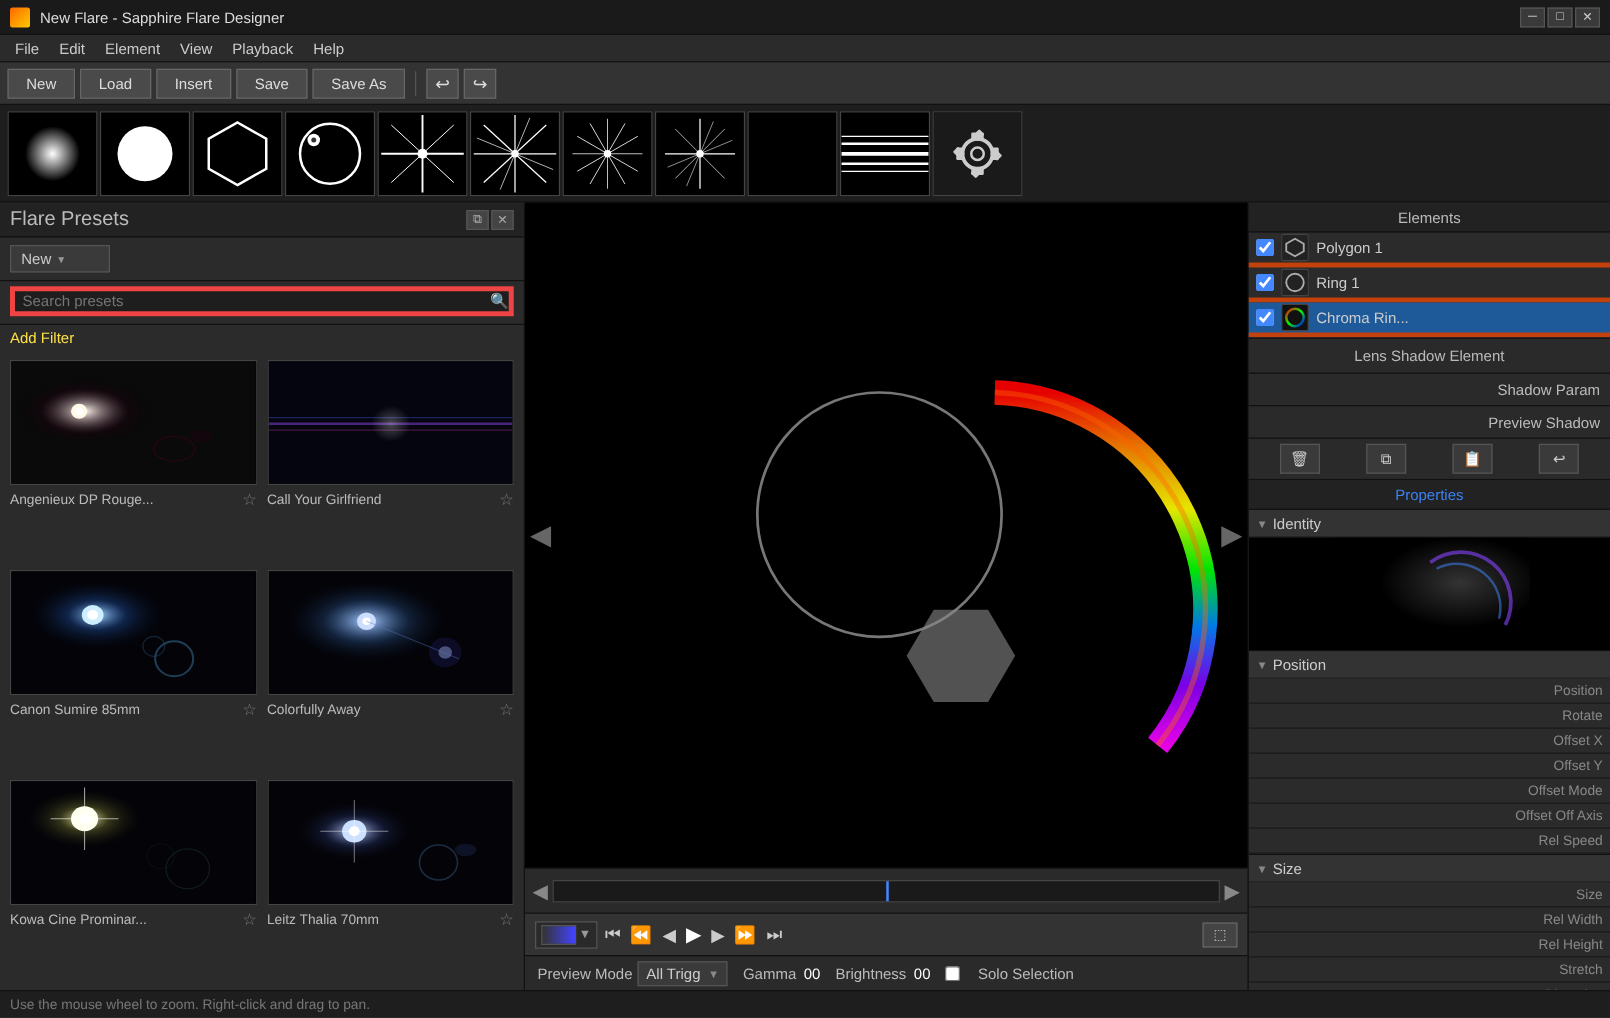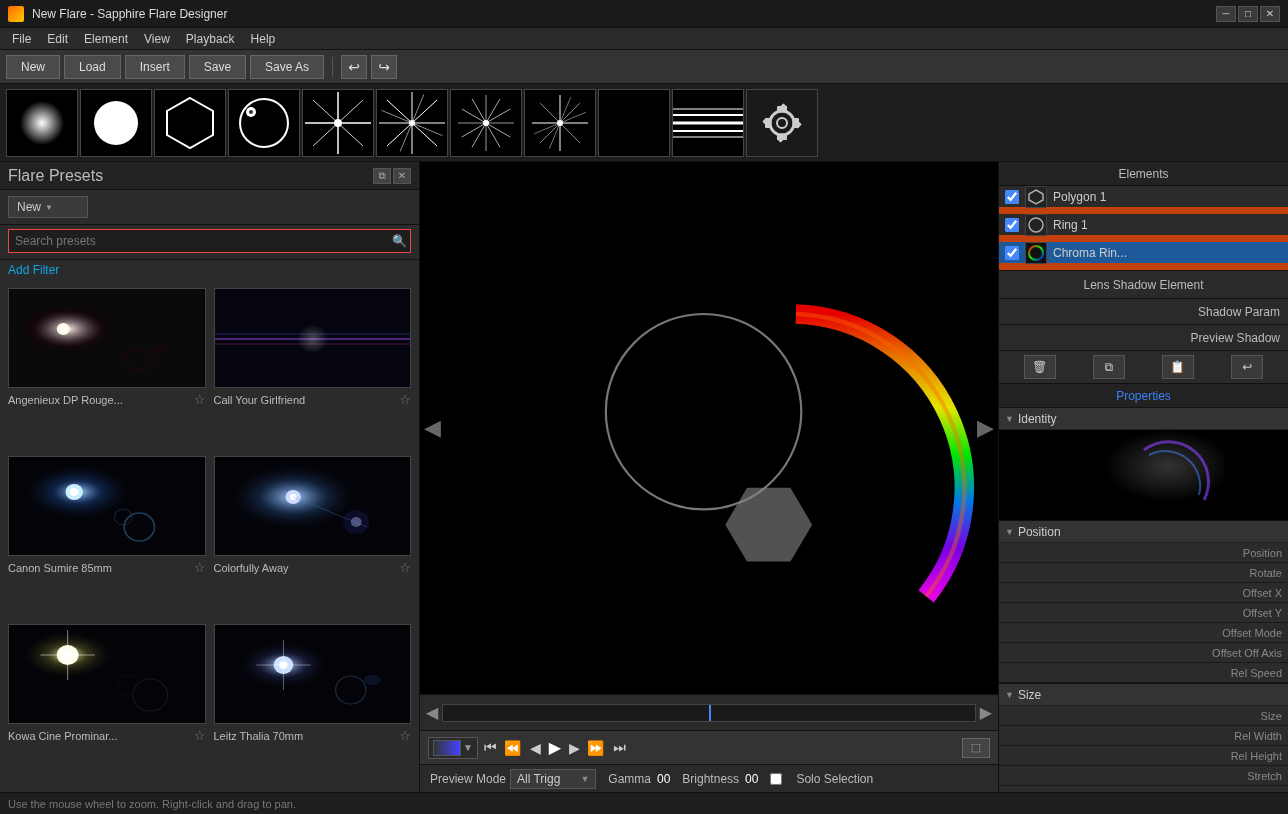--- a/index.html
+++ b/index.html
@@ -187,41 +187,41 @@
       border-bottom: 1px solid #111;
     }
     #search-container {
       position: relative;
       display: flex;
       align-items: center;
     }
     #search-input {
       width: 100%;
       background: #1e1e1e;
-      border: 1px solid #ef4444;
+      border: 4px solid #ef4444;
       color: #eab308;
       padding: 3px 24px 3px 6px;
       font-size: 12px;
       height: 24px;
       outline: none;
     }
     .search-icon-btn {
       position: absolute;
       right: 4px;
       background: none;
       border: none;
       color: #888;
       cursor: pointer;
       font-size: 12px;
     }
 
     .add-filter-row {
       padding: 3px 8px;
       font-size: 12px;
-      color: #0ea5e9;
+      color: #fde047;
     }
 
     #presets-grid {
       flex: 1;
       overflow-y: auto;
       padding: 8px;
       display: grid;
       grid-template-columns: 1fr 1fr;
       gap: 8px;
     }
@@ -378,21 +378,21 @@
     .preview-ctrl-group {
       display: flex; align-items: center; gap: 4px;
     }
     .preview-mode-dropdown {
       background: #3a3a3a;
       border: 1px solid #555;
       color: #ccc;
       padding: 1px 6px;
       font-size: 12px;
       height: 20px;
-      display: flex; align-items: center; gap: 20px;
+      display: flex; align-items: center; gap: 6px;
       cursor: pointer;
     }
     .checkbox-label {
       display: flex; align-items: center; gap: 14px;
     }
     .checkbox-label input[type=checkbox] {
       width: 12px; height: 12px;
     }
 
     
@@ -418,21 +418,21 @@
     #elements-header span {
       color: #bbb;
       font-size: 12px;
     }
     .element-row {
       height: 28px;
       display: flex;
       align-items: center;
       padding: 0 6px;
       gap: 6px;
-      border-bottom: 7px solid #c2410c;
+      border-bottom: 4px solid #c2410c;
       cursor: pointer;
     }
     .element-row.selected { background: #1e5a99; }
     .element-checkbox {
       width: 14px; height: 14px;
       accent-color: #4488ff;
     }
     .element-thumb {
       width: 22px; height: 22px;
       background: #111;

